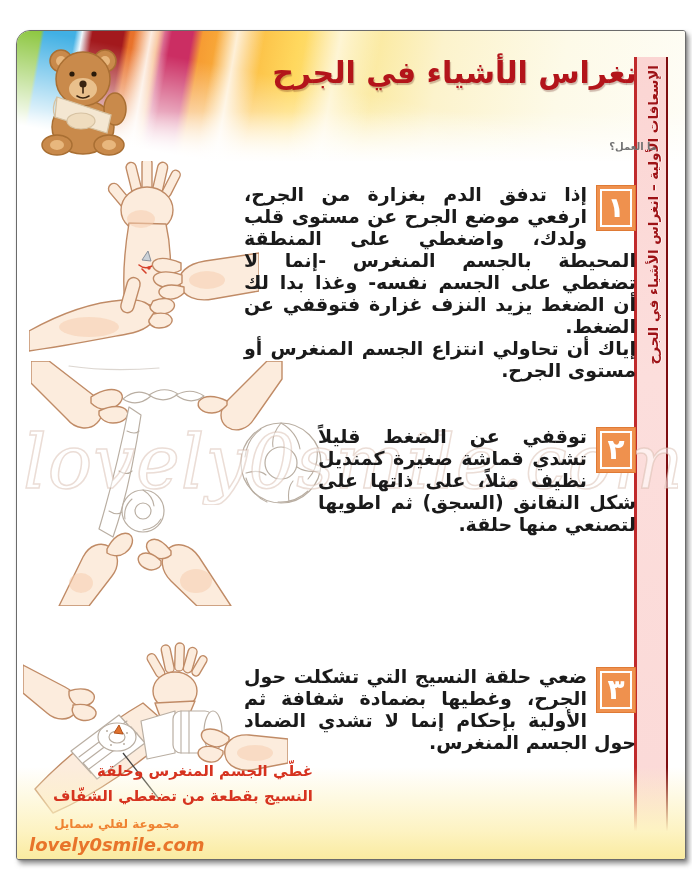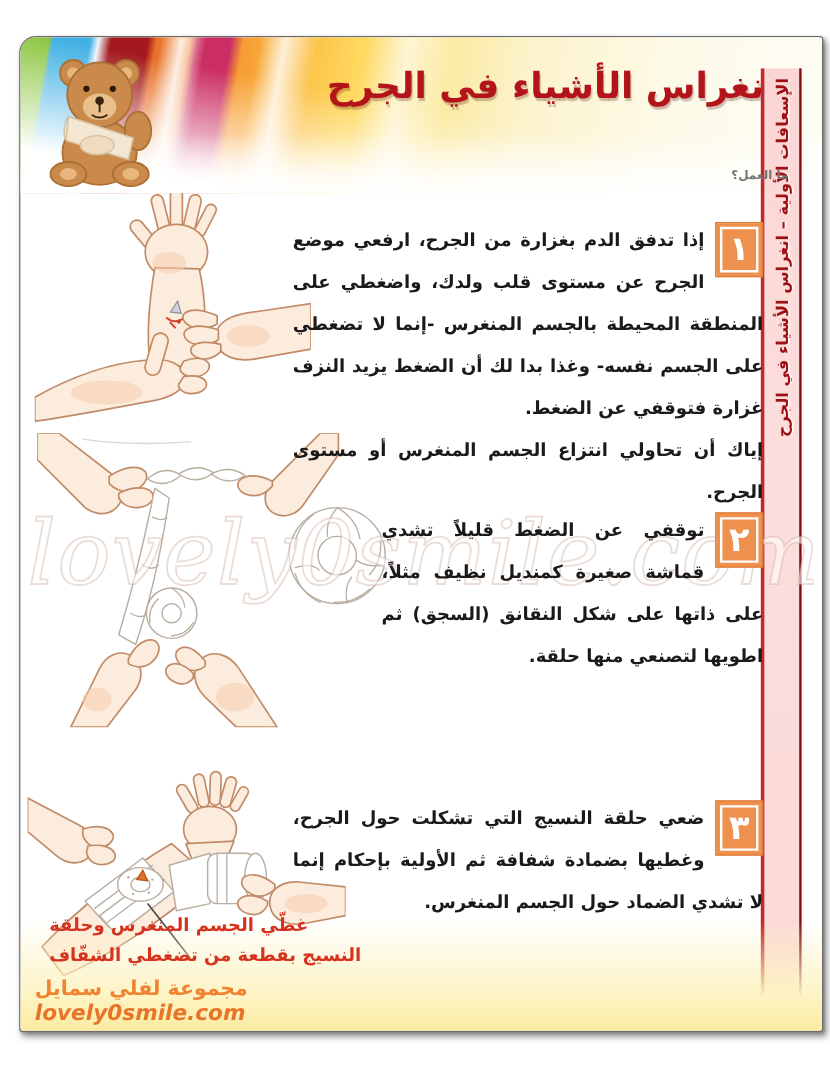--- a/index.html
+++ b/index.html
@@ -42,32 +42,32 @@
     text-shadow:0 1px 0 rgba(255,255,255,.7);}
   
   .question{position:absolute;top:110px;right:28px;direction:rtl;
     font-size:10px;font-weight:bold;color:#737373;}
   
   .step{position:absolute;right:49px;direction:rtl;color:#1a1a1a;z-index:2;}
   .step .badge{float:right;width:40px;height:46px;margin:2px 0 6px 9px;
     background:#ef914e;border:1px solid #df7a35;box-sizing:border-box;
     box-shadow:inset 0 0 0 3px #ef914e,inset 0 0 0 5px #ffffff;
     color:#ffffff;font-size:28px;font-weight:bold;text-align:center;line-height:44px;}
-  .step p{margin:0;font-size:15px;font-weight:bold;line-height:35px;
+  .step p{margin:0;font-size:19px;font-weight:bold;line-height:22px;
     text-align:justify;}
   #step1{top:152px;width:392px;}
   #step2{top:394px;width:318px;}
   #step3{top:634px;width:392px;}
   
-  .caption{position:absolute;left:24px;top:728px;width:272px;direction:rtl;text-align:left;
+  .caption{position:absolute;left:24px;top:728px;width:272px;direction:rtl;text-align:right;
     color:#d6331f;font-size:15px;font-weight:bold;line-height:25px;z-index:3;}
   .footer-grad{position:absolute;left:0;bottom:0;width:668px;height:92px;z-index:0;
     background:linear-gradient(to bottom,rgba(253,247,214,0) 0%,#fdf3c2 70%,#faeba0 100%);}
   .footer{position:absolute;left:12px;bottom:3px;z-index:3;color:#ef8332;}
-  .footer .grp{font-size:17px;font-weight:bold;direction:rtl;text-align:center;line-height:19px;}
+  .footer .grp{font-size:12px;font-weight:bold;direction:rtl;text-align:center;line-height:19px;}
   .footer .site{font-size:18px;font-weight:bold;font-style:italic;line-height:22px;color:#e8742a;}
   
   .watermark{position:absolute;left:6px;top:388px;width:655px;z-index:1;pointer-events:none;
     font-family:"DejaVu Serif",serif;font-style:italic;font-size:74px;letter-spacing:1px;
     color:rgba(255,255,255,.55);-webkit-text-stroke:1.5px rgba(210,180,164,.45);
     white-space:nowrap;overflow:hidden;}
   
   .illus{position:absolute;z-index:0;}
   #illus1{left:12px;top:130px;}
   #illus2{left:14px;top:330px;}

